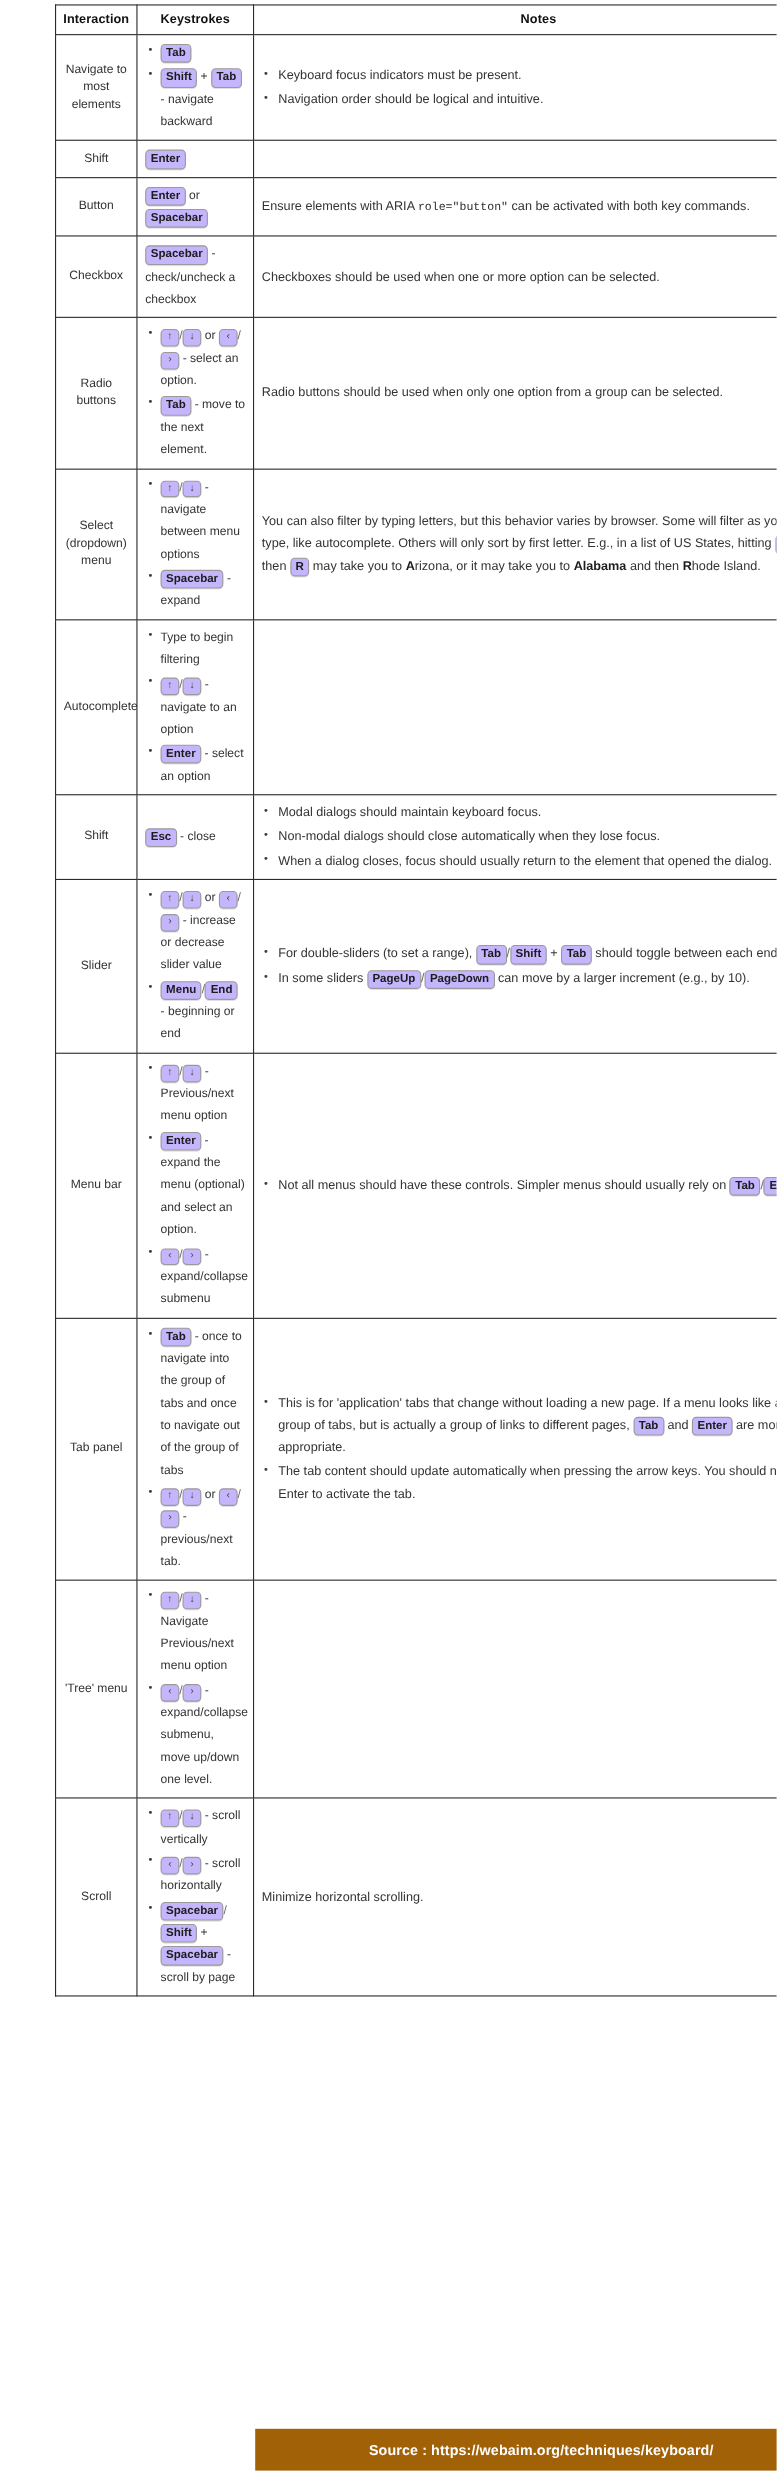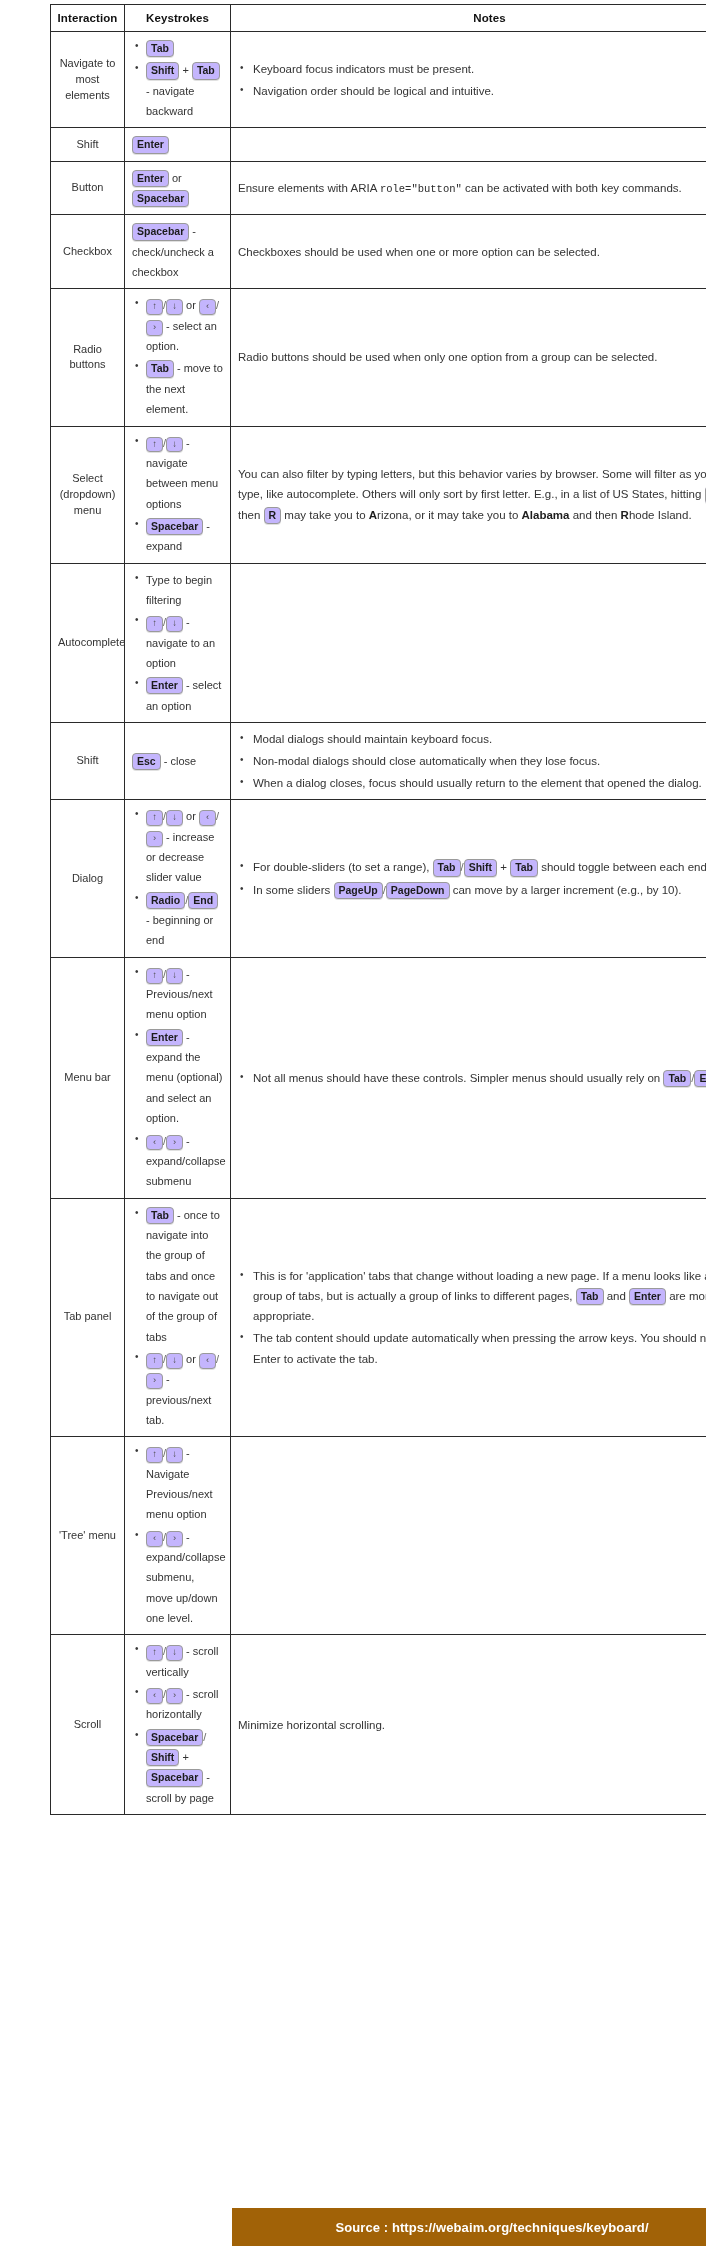--- a/index.html
+++ b/index.html
@@ -244,25 +244,25 @@
           </td>
           <td class="notes">
             <ul class="b">
               <li>Modal dialogs should maintain keyboard focus.</li>
               <li>Non-modal dialogs should close automatically when they lose focus.</li>
               <li>When a dialog closes, focus should usually return to the element that opened the dialog.</li>
             </ul>
           </td>
         </tr>
         <tr>
-          <td class="interaction"><span>Dialog</span></td>
+          <td class="interaction"><span>Slider</span></td>
           <td class="keys">
             <ul class="b">
               <li><span class="key arrow">↑</span><span class="sep">/</span><span class="key arrow">↓</span> or <span class="key arrow">‹</span><span class="sep">/</span><span class="key arrow">›</span> - increase or decrease slider value</li>
-              <li><span class="key">Radio</span><span class="sep">/</span><span class="key">End</span> - beginning or end</li>
+              <li><span class="key">Menu</span><span class="sep">/</span><span class="key">End</span> - beginning or end</li>
             </ul>
           </td>
           <td class="notes">
             <ul class="b">
               <li>For double-sliders (to set a range), <span class="key">Tab</span><span class="sep">/</span><span class="key">Shift</span> + <span class="key">Tab</span> should toggle between each end.</li>
               <li>In some sliders <span class="key">PageUp</span><span class="sep">/</span><span class="key">PageDown</span> can move by a larger increment (e.g., by 10).</li>
             </ul>
           </td>
         </tr>
         <tr>

